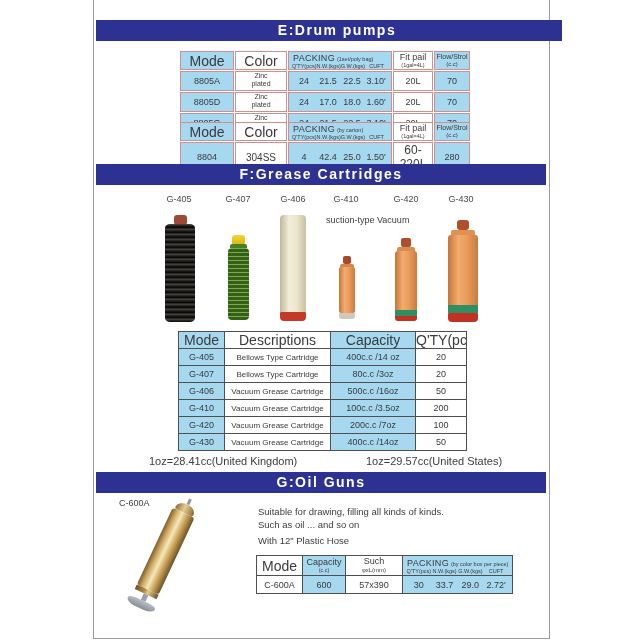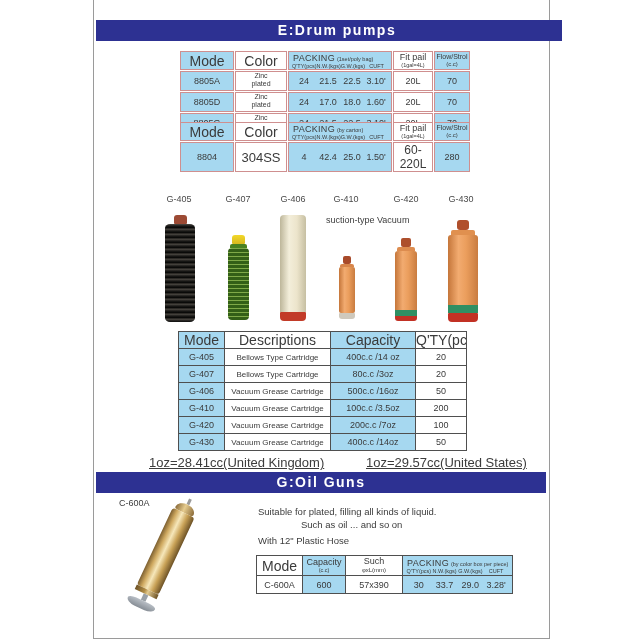--- a/index.html
+++ b/index.html
@@ -52,21 +52,21 @@
   .g420cap{width:10px;height:9px;background:#ad4f2c;border-radius:2px;}
   .g420sh{width:18px;height:4px;background:#dd8c4f;border-radius:2px 2px 0 0;}
   .g420body{width:22px;height:59px;border-radius:3px 3px 0 0;}
   .g420green{width:22px;height:6px;background:#2f8f63;}
   .g420base{width:22px;height:5px;background:#c23124;border-radius:0 0 3px 3px;}
   .g430cap{width:12px;height:10px;background:#b04f2c;border-radius:3px;}
   .g430sh{width:24px;height:5px;background:#e0904f;border-radius:2px 2px 0 0;}
   .g430body{width:30px;height:70px;border-radius:3px 3px 0 0;}
   .g430green{width:30px;height:8px;background:#2f8f63;}
   .g430base{width:30px;height:9px;background:#c23124;border-radius:1px 1px 4px 4px;}
-  .ozline{position:absolute;font-size:13px;color:#3c3c3c;text-decoration:underline;}
+  .ozline{position:absolute;font-size:11px;color:#3c3c3c;}
 
   
   .gtext{position:absolute;font-size:9.5px;color:#3c3c3c;}
   .oilgun{position:absolute;left:80px;top:501px;width:32px;display:flex;flex-direction:column;
     align-items:center;transform:rotate(25deg);transform-origin:50% 0;}
   .og-pin{width:3px;height:6px;background:#999;}
   .og-cap{width:20px;height:9px;border-radius:50% 50% 20% 20%/80% 80% 20% 20%;
     background:linear-gradient(90deg,#8a6a38,#e6cc8f 45%,#8a6a38);}
   .og-body{width:24px;height:85px;border-radius:3px;
     background:linear-gradient(90deg,#7c5f30,#cfa960 22%,#f6e7ba 45%,#c9a257 70%,#6d5226);}
@@ -191,35 +191,38 @@
         <div style="font-size:9px">Fit pail</div>
         <div class="note6">(1gal=4L)</div>
       </th>
       <th class="blue two">
         <div style="font-size:7px">Flow/Strol</div>
         <div style="font-size:6px">(c.c)</div>
       </th>
     </tr>
     <tr style="height:15px">
       <td class="blue cellv">8804</td>
-      <td class="white" style="font-size:13px">304SS</td>
+      <td class="white" style="font-size:10px">304SS</td>
       <td class="blue">
             <div class="pk-vals">
         <span>4</span>
         <span>42.4</span>
         <span>25.0</span>
         <span>1.50'</span>
             </div>
           </td>
       <td class="white" style="font-size:12px">60-220L</td>
       <td class="blue cellv">280</td>
     </tr>
   </tbody>
     </table>
 
+  <div class="bar" style="top:166px;">
+    <span>F:Grease Cartridges</span>
+  </div>
 
   <span class="plabel" style="left:85px;top:196px;">G-405</span>
   <span class="plabel" style="left:144px;top:196px;">G-407</span>
   <span class="plabel" style="left:199px;top:196px;">G-406</span>
   <span class="plabel" style="left:252px;top:196px;">G-410</span>
   <span class="plabel" style="left:312px;top:196px;">G-420</span>
   <span class="plabel" style="left:367px;top:196px;">G-430</span>
 
   <span class="freenote" style="left:232px;top:217px;">suction-type Vacuum</span>
 
@@ -321,22 +324,22 @@
 
   <div class="oilgun">
     <div class="og-pin"></div>
     <div class="og-cap"></div>
     <div class="og-body"></div>
     <div class="og-collar"></div>
     <div class="og-stem"></div>
     <div class="og-bar"></div>
   </div>
 
-  <span class="gtext" style="left:164px;top:508px;">Suitable for plated, filling all kinds of liquid.</span>
-  <span class="gtext" style="left:164px;top:521px;margin-left:43px;">Such as oil ... and so on</span>
+  <span class="gtext" style="left:164px;top:508px;">Suitable for drawing, filling all kinds of kinds.</span>
+  <span class="gtext" style="left:164px;top:521px;">Such as oil ... and so on</span>
   <span class="gtext" style="left:164px;top:537px;">With 12" Plastic Hose</span>
 
   <table class="tblD" style="left:162px;top:557px;width:256px;">
     <colgroup>
         <col style="width:46px">
         <col style="width:43px">
         <col style="width:57px">
         <col style="width:110px">
       </colgroup>
     <tbody>
@@ -365,20 +368,20 @@
     </tr>
     <tr style="height:18px">
       <td class="white cellv">C-600A</td>
       <td class="blue cellv">600</td>
       <td class="white cellv">57x390</td>
       <td class="blue">
             <div class="pk-vals">
         <span>30</span>
         <span>33.7</span>
         <span>29.0</span>
-        <span>3.28'</span>
+        <span>2.72'</span>
             </div>
           </td>
     </tr>
   </tbody>
     </table>
 
 </div>
 
 </body></html>

